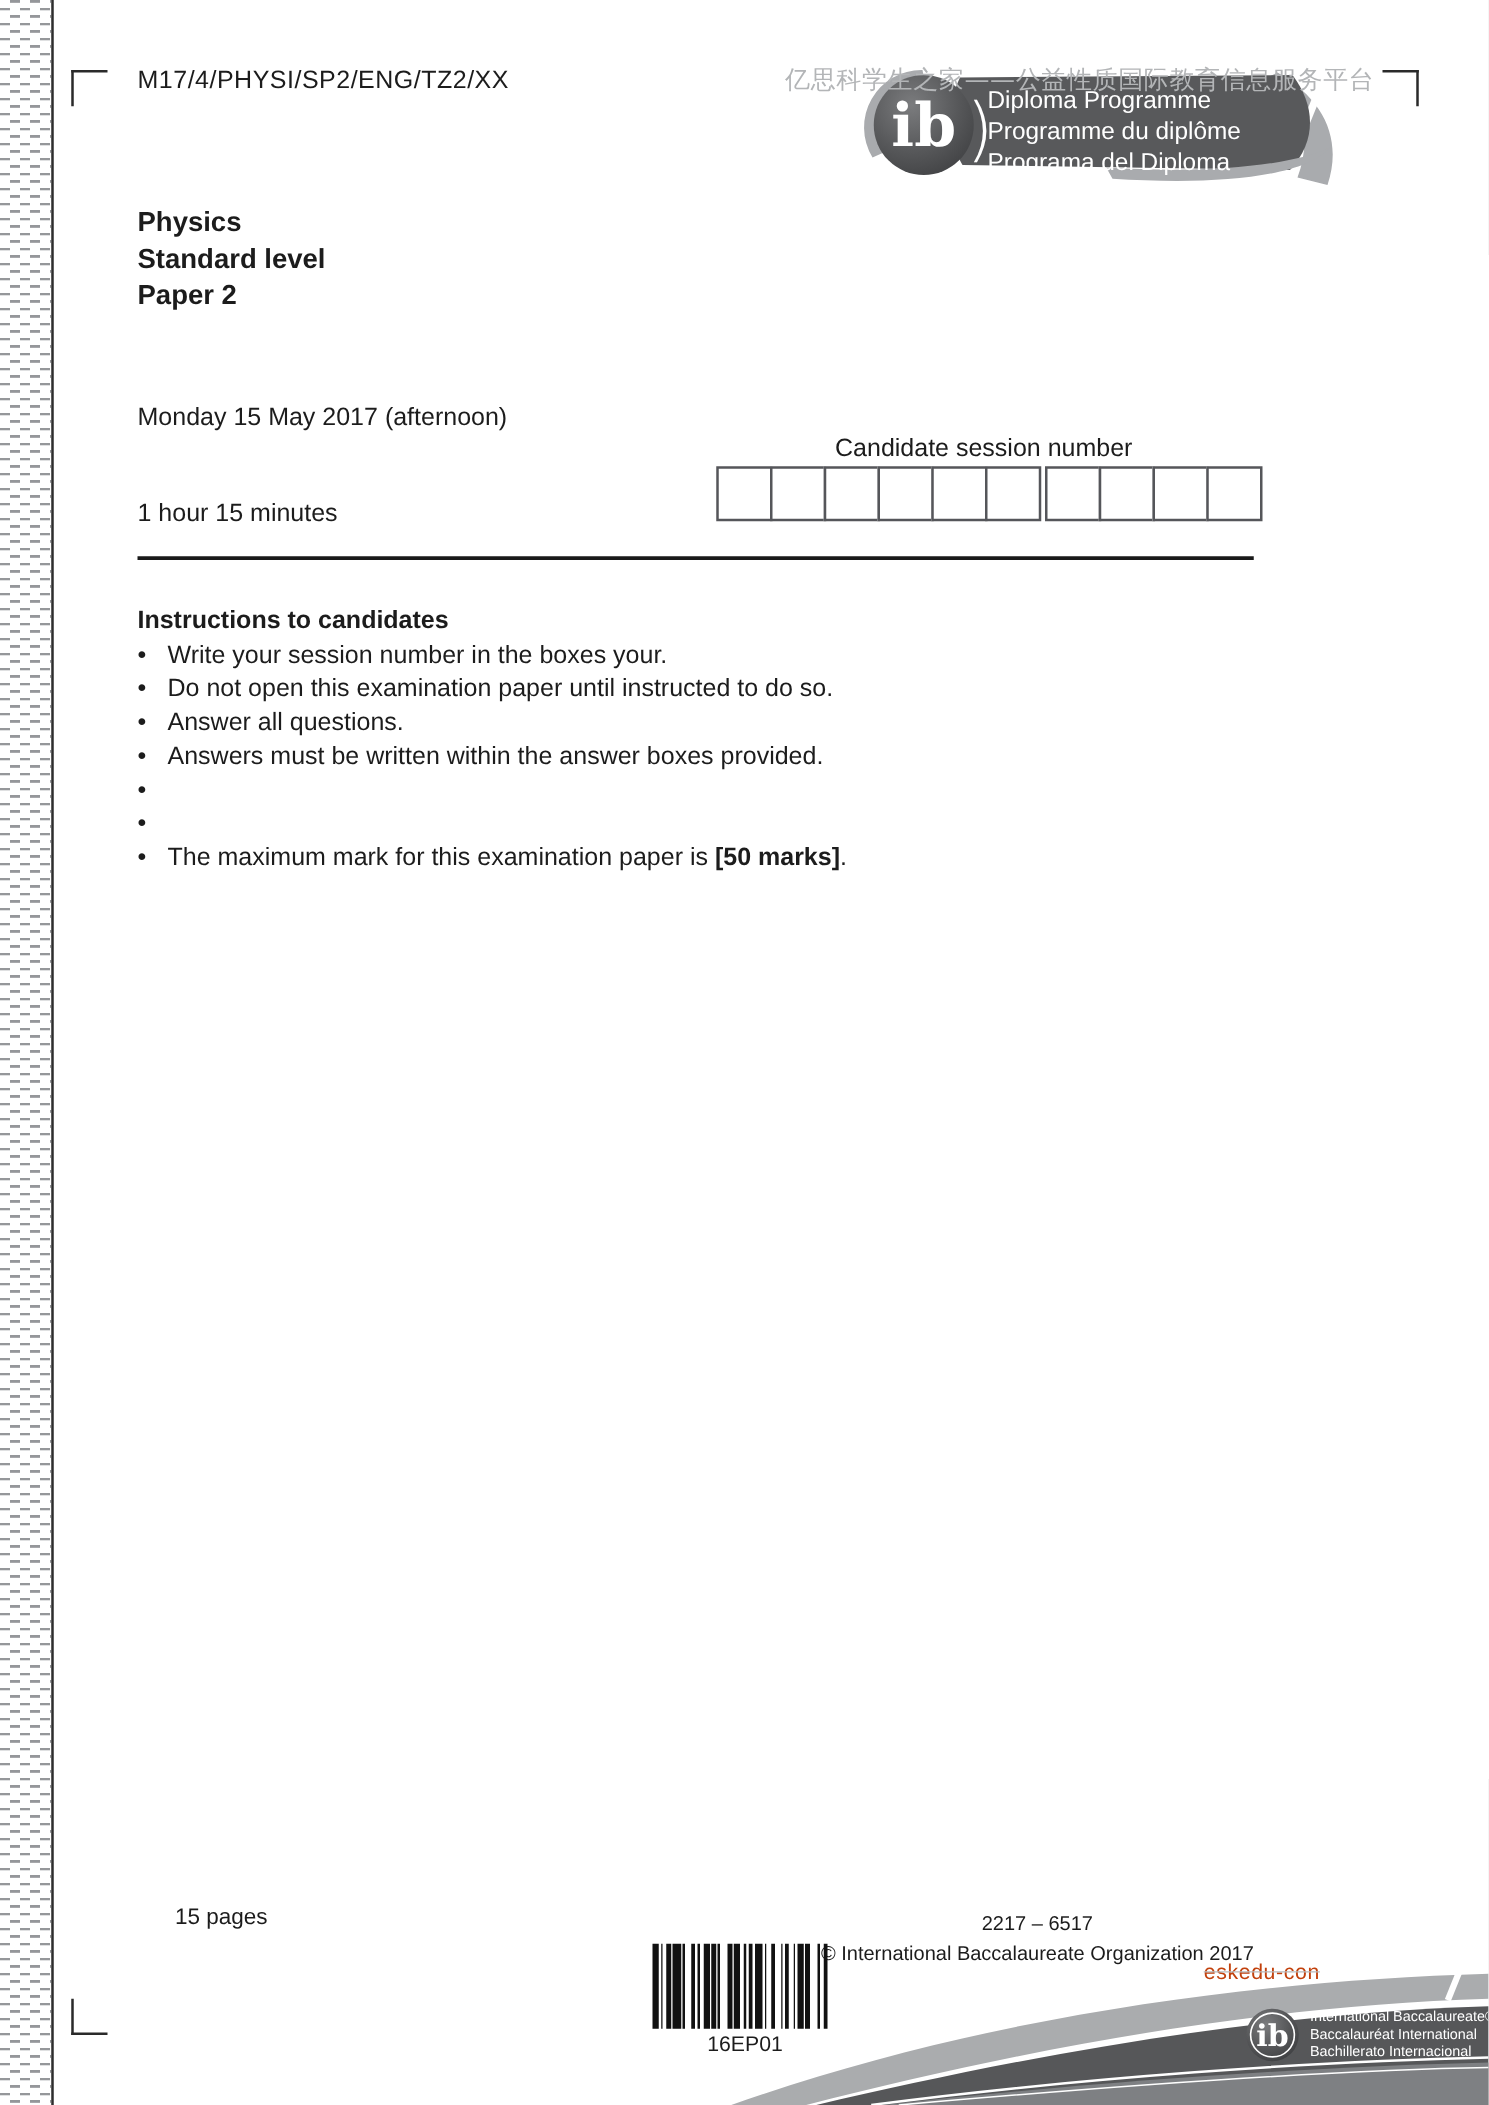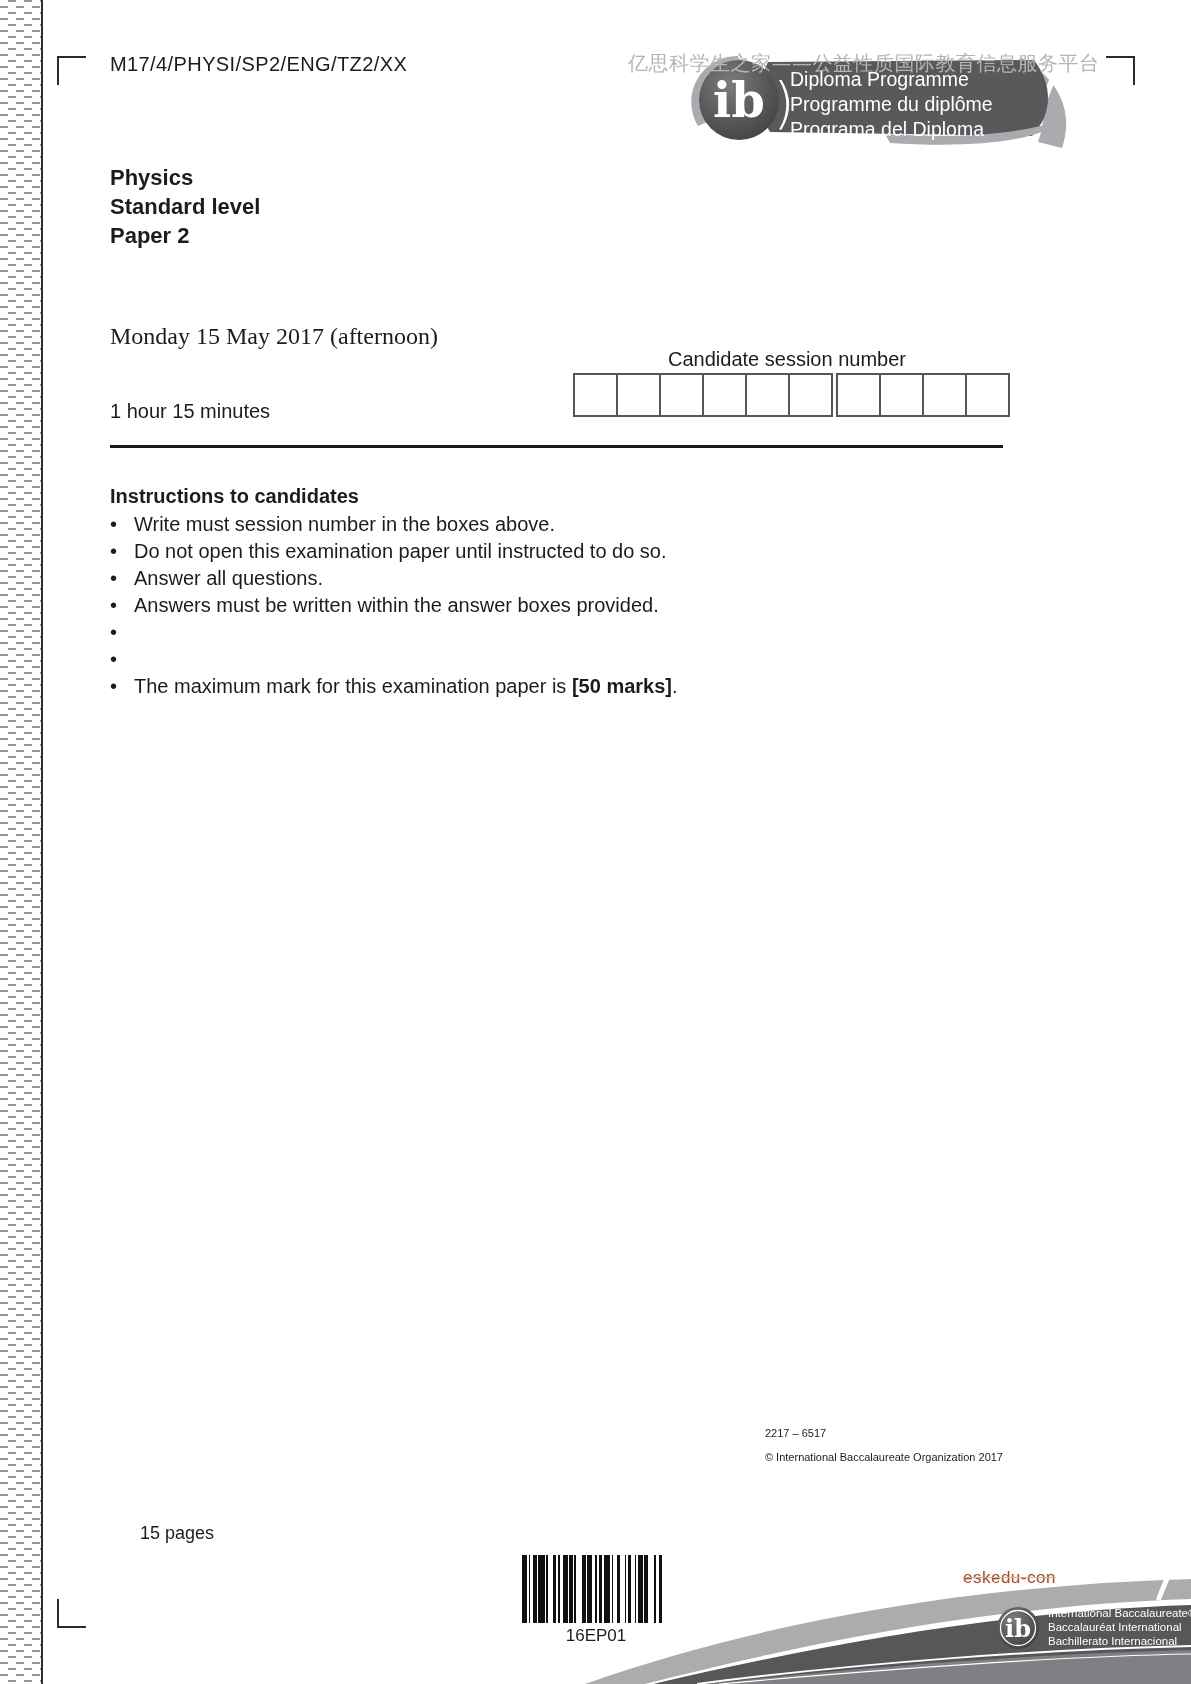--- a/index.html
+++ b/index.html
@@ -29,42 +29,42 @@
   
   .top-logo{position:absolute;left:640px;top:48px;width:460px;height:110px;}
   .cjk-watermark{
     position:absolute;left:628px;top:50px;font-size:20px;color:#b3b5b7;
     white-space:nowrap;z-index:6;font-family:"DejaVu Sans", sans-serif;letter-spacing:.5px;
   }
   .banner-text{fill:#ffffff;font-family:"Liberation Sans",sans-serif;font-size:19.5px;}
 
   .title-block{position:absolute;left:110px;top:163px;font-size:22px;font-weight:bold;line-height:29px;}
 
-  .date-line{position:absolute;left:110px;top:323px;font-size:24px;font-family:Liberation Serif, serif;}
+  .date-line{position:absolute;left:110px;top:323px;font-size:20px;}
   .duration-line{position:absolute;left:110px;top:400px;font-size:20px;}
 
   .session-label{position:absolute;left:573px;top:348px;width:428px;text-align:center;font-size:20px;}
   .session-boxes{position:absolute;left:573px;top:373px;display:flex;}
   .session-boxes .cell{
     width:41px;height:40px;background:#fff;border:2px solid #55565a;margin-left:-2px;
   }
   .session-boxes .cell:first-child{margin-left:0;}
   .session-boxes .sep{width:3px;}
   .session-boxes .sep + .cell{margin-left:0;}
 
   .rule{position:absolute;left:110px;top:445px;width:893px;height:2.5px;background:#1a1a1a;}
 
   .instr-heading{position:absolute;left:110px;top:485px;font-size:20px;font-weight:bold;}
   .instr-list{position:absolute;left:110px;top:511px;width:780px;font-size:20px;}
   .instr-list .item{display:flex;line-height:27px;}
   .instr-list .bullet{width:24px;flex:0 0 24px;}
   .instr-list b{font-weight:bold;}
 
   .footer-pages{position:absolute;left:140px;top:1523px;font-size:18px;}
-  .footer-right{position:absolute;right:188px;top:1421px;text-align:left;font-size:11px;line-height:24px;}
+  .footer-right{position:absolute;right:188px;top:1528px;text-align:center;font-size:16px;line-height:24px;}
 
   .barcode{position:absolute;left:522px;top:1555px;width:148px;height:68px;display:flex;align-items:stretch;}
   .barcode .bar{height:100%;}
   .barcode .bar.black{background:#111;}
   .barcode-label{position:absolute;left:522px;top:1626px;width:148px;text-align:center;font-size:17px;}
 
   .bottom-art{position:absolute;left:555px;top:1555px;width:636px;height:129px;}
   .eskedu-watermark{
     position:absolute;left:963px;top:1568px;font-size:17px;color:#c2410c;z-index:7;
     letter-spacing:.5px;text-decoration:line-through;text-decoration-color:#b9babc;
@@ -137,21 +137,21 @@
       <div class="cell"></div>
       <div class="cell"></div>
     </div>
 
   <div class="rule"></div>
 
   <div class="instr-heading">Instructions to candidates</div>
   <div class="instr-list" id="instr-list">
       <div class="item">
         <span class="bullet">•</span>
-        <span><span>Write must session number in the boxes above.</span></span>
+        <span><span>Write your session number in the boxes your.</span></span>
       </div>
       <div class="item">
         <span class="bullet">•</span>
         <span><span>Do not open this examination paper until instructed to do so.</span></span>
       </div>
       <div class="item">
         <span class="bullet">•</span>
         <span><span>Answer all questions.</span></span>
       </div>
       <div class="item">

